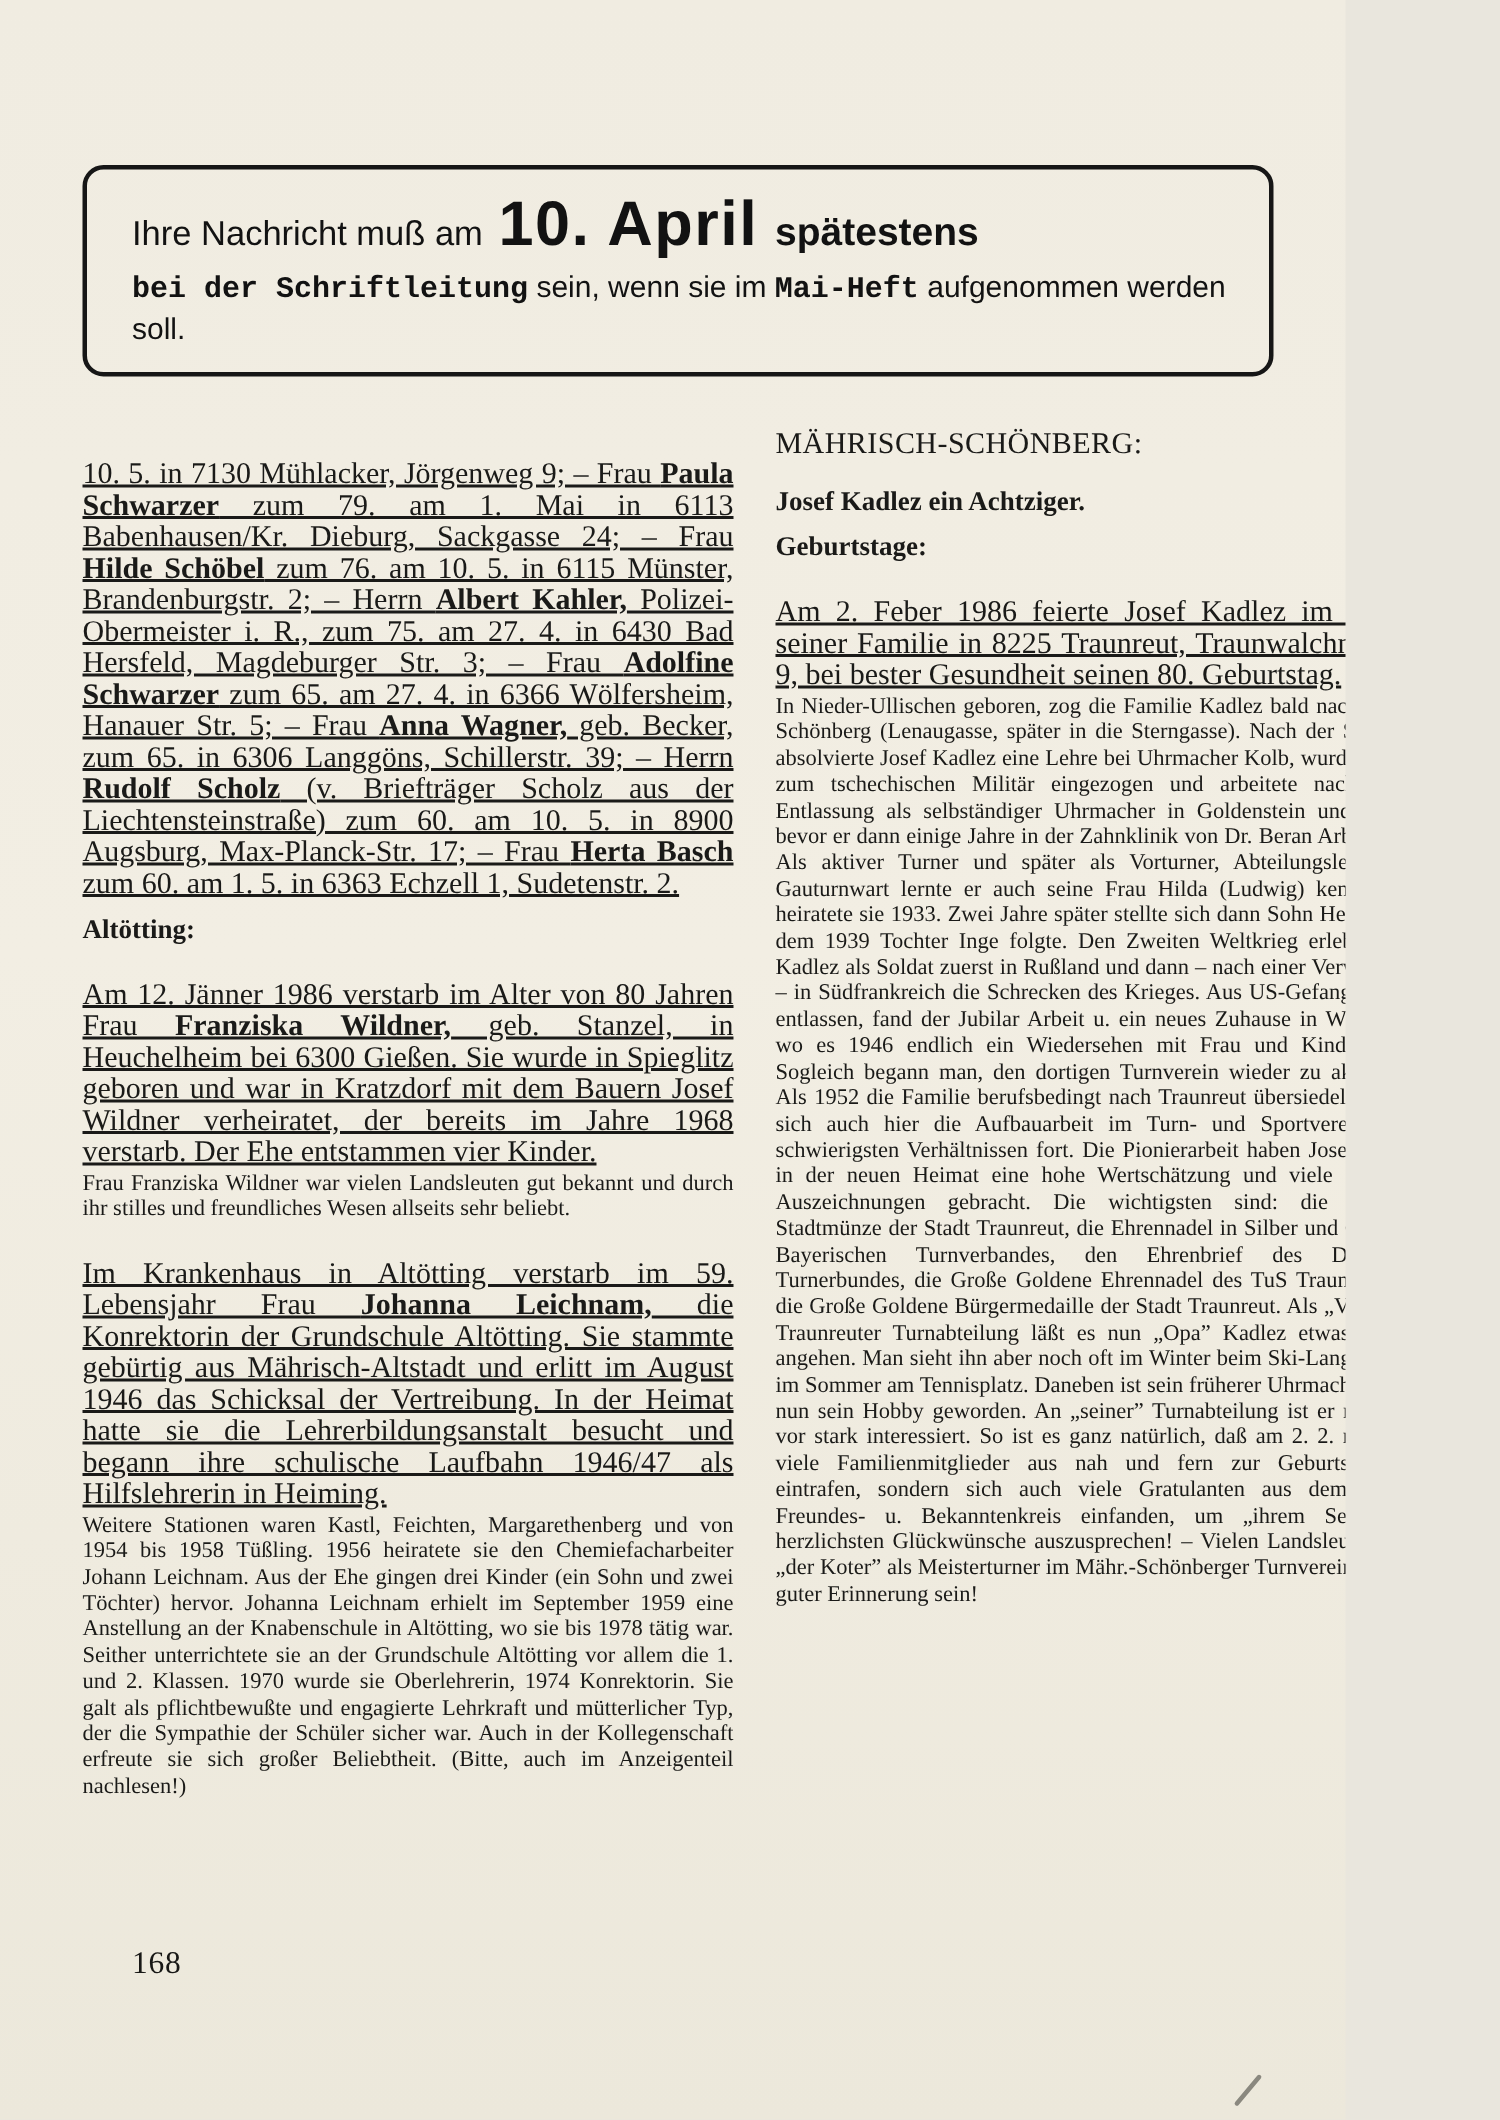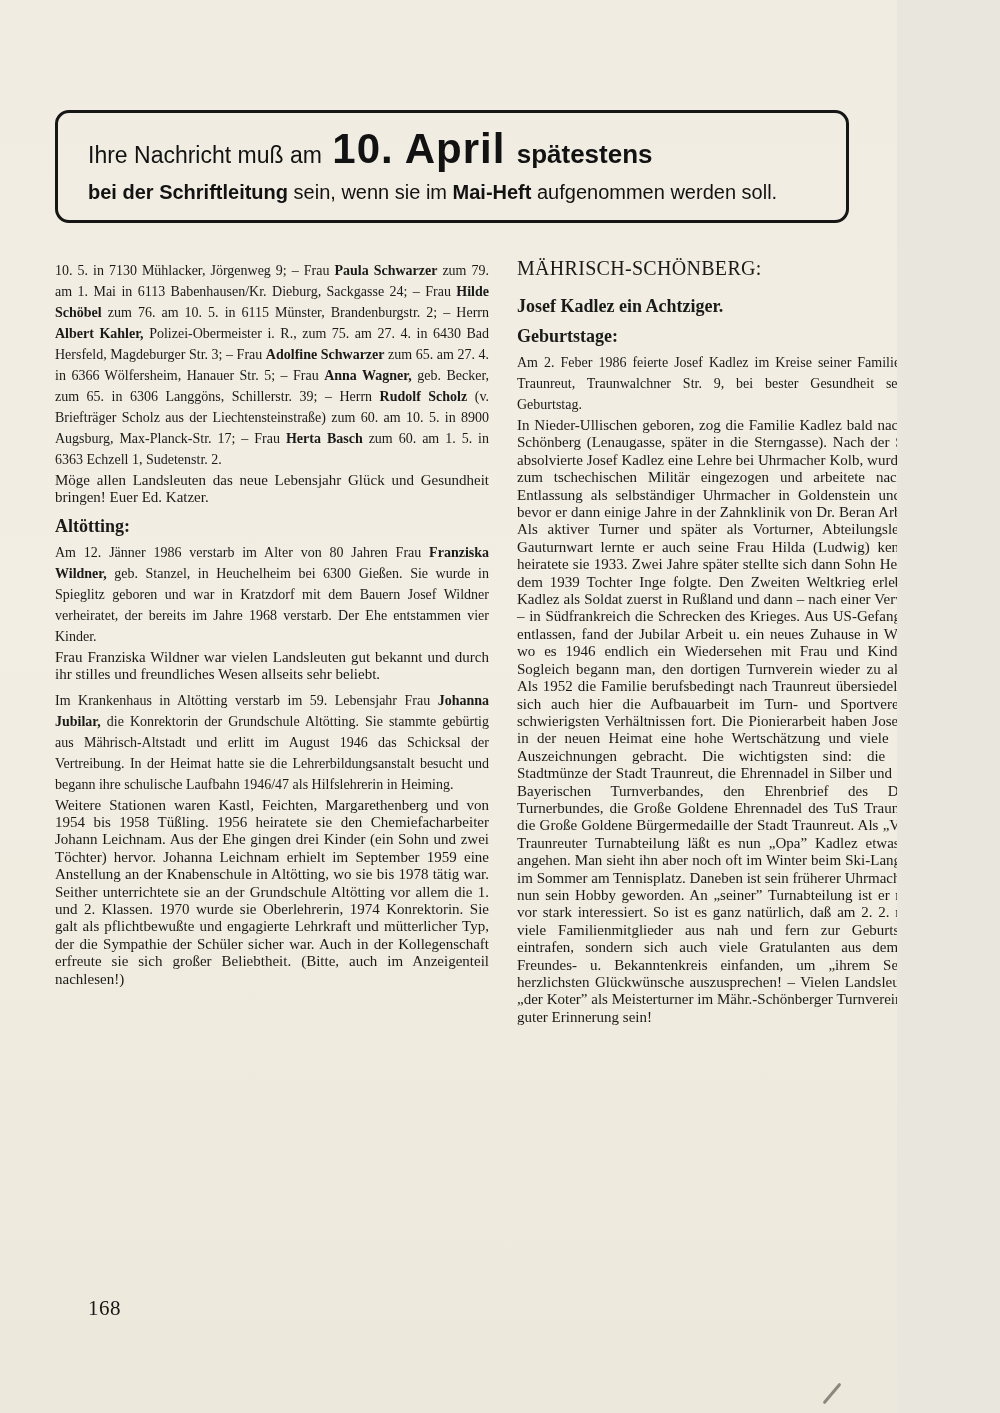--- a/index.html
+++ b/index.html
@@ -44,39 +44,40 @@
   }
   .notice-suffix {
     font-size: 26px;
     font-weight: bold;
   }
   .notice-line2 {
     font-size: 20px;
     line-height: 26px;
     margin-top: 2px;
   }
-  .notice-line2 b { font-weight: bold; }
+  .notice-line2 b { font-weight: bold; font-family: Liberation Mono, monospace; }
   
   .columns {
     display: flex;
     gap: 28px;
     margin-top: 32px;
   }
   .col {
     width: 434px;
     flex: 0 0 434px;
     hyphens: auto;
     -webkit-hyphens: auto;
   }
   .blk { color: #1a1a18; }
   .blk-p {
-    font-size: 14px;
+    font-size: 20px;
     line-height: 21px;
     text-align: justify;
-    margin: 5px 0 2px 0;
+    margin: 23px 0 2px 0;
+    text-decoration: underline;
   }
   .blk-small {
     font-size: 15px;
     line-height: 17.4px;
     text-align: justify;
     margin: 1px 0 6px 0;
   }
   .blk-h1 {
     font-size: 20px;
     font-weight: normal;
@@ -123,25 +124,24 @@
       <span>Ihre Nachricht muß am </span><span class="notice-date">10. April</span><span class="notice-suffix"> spätestens</span>
     </div>
     <div class="notice-line2">
       <b>bei der Schriftleitung</b><span> sein, wenn sie im </span><b>Mai-Heft</b><span> aufgenommen werden soll.</span>
     </div>
   </div>
 
   <div class="columns">
     <div class="col" id="col-left">
         <div class="blk blk-p">10. 5. in 7130 Mühlacker, Jörgenweg 9; – Frau <b>Paula Schwarzer</b> zum 79. am 1. Mai in 6113 Babenhausen/Kr. Dieburg, Sackgasse 24; – Frau <b>Hilde Schöbel</b> zum 76. am 10. 5. in 6115 Münster, Brandenburgstr. 2; – Herrn <b>Albert Kahler,</b> Polizei-Obermeister i. R., zum 75. am 27. 4. in 6430 Bad Hersfeld, Magdeburger Str. 3; – Frau <b>Adolfine Schwarzer</b> zum 65. am 27. 4. in 6366 Wölfersheim, Hanauer Str. 5; – Frau <b>Anna Wagner,</b> geb. Becker, zum 65. in 6306 Langgöns, Schillerstr. 39; – Herrn <b>Rudolf Scholz</b> (v. Briefträger Scholz aus der Liechtensteinstraße) zum 60. am 10. 5. in 8900 Augsburg, Max-Planck-Str. 17; – Frau <b>Herta Basch</b> zum 60. am 1. 5. in 6363 Echzell 1, Sudetenstr. 2.</div>
-        <div class="blk blk-small">Möge allen Landsleuten das neue Lebensjahr Glück und Gesundheit bringen! Euer Ed. Katzer.</div>
         <div class="blk blk-h2">Altötting:</div>
         <div class="blk blk-p">Am 12. Jänner 1986 verstarb im Alter von 80 Jahren Frau <b>Franziska Wildner,</b> geb. Stanzel, in Heuchelheim bei 6300 Gießen. Sie wurde in Spieglitz geboren und war in Kratzdorf mit dem Bauern Josef Wildner verheiratet, der bereits im Jahre 1968 verstarb. Der Ehe entstammen vier Kinder.</div>
         <div class="blk blk-small">Frau Franziska Wildner war vielen Landsleuten gut bekannt und durch ihr stilles und freundliches Wesen allseits sehr beliebt.</div>
-        <div class="blk blk-p">Im Krankenhaus in Altötting verstarb im 59. Lebensjahr Frau <b>Johanna Jubilar,</b> die Konrektorin der Grundschule Altötting. Sie stammte gebürtig aus Mährisch-Altstadt und erlitt im August 1946 das Schicksal der Vertreibung. In der Heimat hatte sie die Lehrerbildungsanstalt besucht und begann ihre schulische Laufbahn 1946/47 als Hilfslehrerin in Heiming.</div>
+        <div class="blk blk-p">Im Krankenhaus in Altötting verstarb im 59. Lebensjahr Frau <b>Johanna Leichnam,</b> die Konrektorin der Grundschule Altötting. Sie stammte gebürtig aus Mährisch-Altstadt und erlitt im August 1946 das Schicksal der Vertreibung. In der Heimat hatte sie die Lehrerbildungsanstalt besucht und begann ihre schulische Laufbahn 1946/47 als Hilfslehrerin in Heiming.</div>
         <div class="blk blk-small">Weitere Stationen waren Kastl, Feichten, Margarethenberg und von 1954 bis 1958 Tüßling. 1956 heiratete sie den Chemiefacharbeiter Johann Leichnam. Aus der Ehe gingen drei Kinder (ein Sohn und zwei Töchter) hervor. Johanna Leichnam erhielt im September 1959 eine Anstellung an der Knabenschule in Altötting, wo sie bis 1978 tätig war. Seither unterrichtete sie an der Grundschule Altötting vor allem die 1. und 2. Klassen. 1970 wurde sie Oberlehrerin, 1974 Konrektorin. Sie galt als pflichtbewußte und engagierte Lehrkraft und mütterlicher Typ, der die Sympathie der Schüler sicher war. Auch in der Kollegenschaft erfreute sie sich großer Beliebtheit. (Bitte, auch im Anzeigenteil nachlesen!)</div>
       </div>
     <div class="col" id="col-right">
         <div class="blk blk-h1">MÄHRISCH-SCHÖNBERG:</div>
         <div class="blk blk-h2">Josef Kadlez ein Achtziger.</div>
         <div class="blk blk-h2">Geburtstage:</div>
         <div class="blk blk-p">Am 2. Feber 1986 feierte Josef Kadlez im Kreise seiner Familie in 8225 Traunreut, Traunwalchner Str. 9, bei bester Gesundheit seinen 80. Geburtstag.</div>
         <div class="blk blk-small">In Nieder-Ullischen geboren, zog die Familie Kadlez bald nach Mähr.-Schönberg (Lenaugasse, später in die Sterngasse). Nach der Schulzeit absolvierte Josef Kadlez eine Lehre bei Uhrmacher Kolb, wurde danach zum tschechischen Militär eingezogen und arbeitete nach seiner Entlassung als selbständiger Uhrmacher in Goldenstein und Oskau, bevor er dann einige Jahre in der Zahnklinik von Dr. Beran Arbeit fand. Als aktiver Turner und später als Vorturner, Abteilungsleiter und Gauturnwart lernte er auch seine Frau Hilda (Ludwig) kennen und heiratete sie 1933. Zwei Jahre später stellte sich dann Sohn Helmut ein, dem 1939 Tochter Inge folgte. Den Zweiten Weltkrieg erlebte Josef Kadlez als Soldat zuerst in Rußland und dann – nach einer Verwundung – in Südfrankreich die Schrecken des Krieges. Aus US-Gefangenschaft entlassen, fand der Jubilar Arbeit u. ein neues Zuhause in Wunsiedel, wo es 1946 endlich ein Wiedersehen mit Frau und Kindern gab. Sogleich begann man, den dortigen Turnverein wieder zu aktivieren. Als 1952 die Familie berufsbedingt nach Traunreut übersiedelte, setzte sich auch hier die Aufbauarbeit im Turn- und Sportverein unter schwierigsten Verhältnissen fort. Die Pionierarbeit haben Josef Kadlez in der neuen Heimat eine hohe Wertschätzung und viele sichtbare Auszeichnungen gebracht. Die wichtigsten sind: die Goldene Stadtmünze der Stadt Traunreut, die Ehrennadel in Silber und Gold des Bayerischen Turnverbandes, den Ehrenbrief des Deutschen Turnerbundes, die Große Goldene Ehrennadel des TuS Traunreut und die Große Goldene Bürgermedaille der Stadt Traunreut. Als „Vater” der Traunreuter Turnabteilung läßt es nun „Opa” Kadlez etwas ruhiger angehen. Man sieht ihn aber noch oft im Winter beim Ski-Langlauf und im Sommer am Tennisplatz. Daneben ist sein früherer Uhrmacher-Beruf nun sein Hobby geworden. An „seiner” Turnabteilung ist er nach wie vor stark interessiert. So ist es ganz natürlich, daß am 2. 2. nicht nur viele Familienmitglieder aus nah und fern zur Geburtstagsfeier eintrafen, sondern sich auch viele Gratulanten aus dem großen Freundes- u. Bekanntenkreis einfanden, um „ihrem Sepp” die herzlichsten Glückwünsche auszusprechen! – Vielen Landsleuten wird „der Koter” als Meisterturner im Mähr.-Schönberger Turnverein noch in guter Erinnerung sein! <span class="sig">(H. K.)</span></div>
       </div>
   </div>

